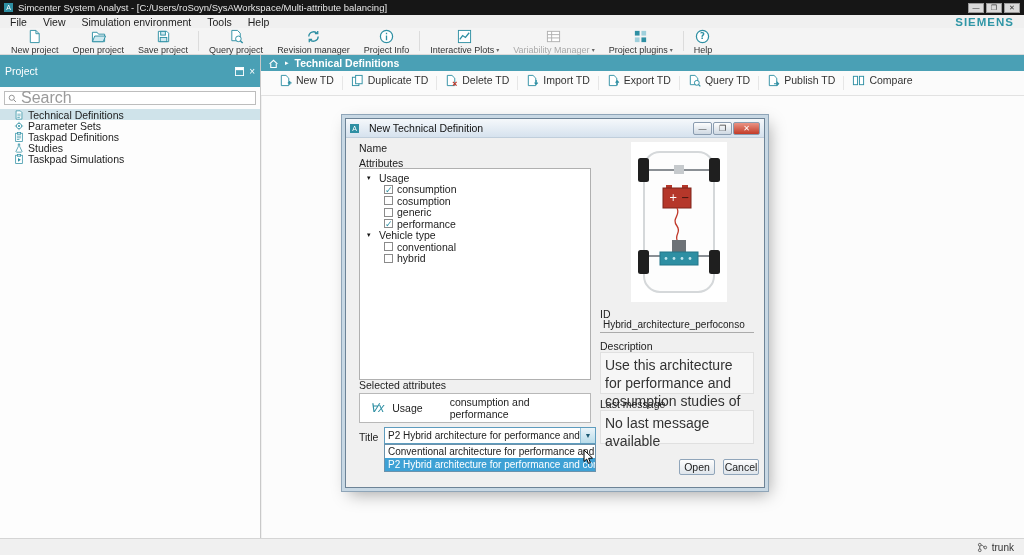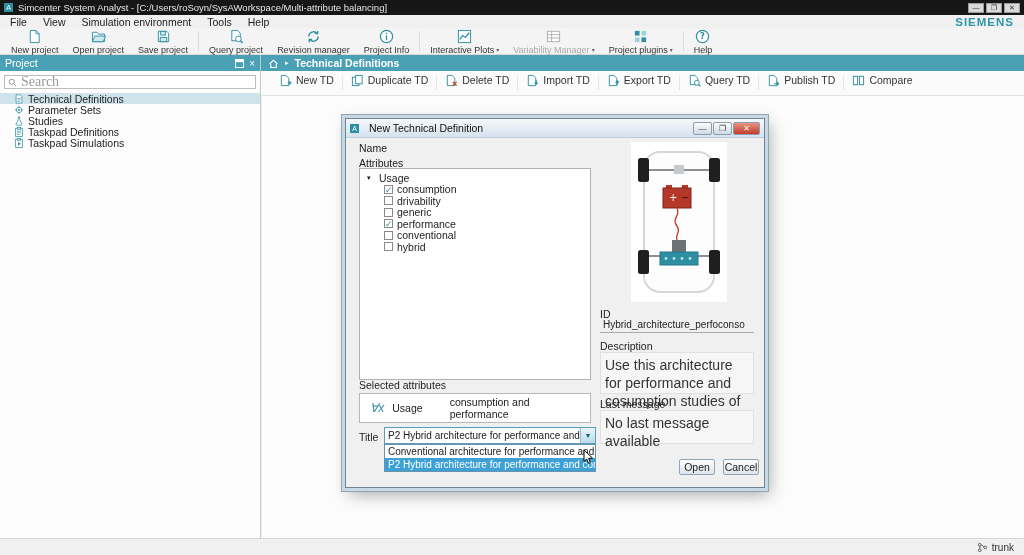--- a/index.html
+++ b/index.html
@@ -35,28 +35,28 @@
     justify-content:center; padding:1px 7px 0; gap:1px; font-size:9px; color:#333; }
   .tb-btn svg { width:15px; height:15px; }
   .tb-lblrow { display:flex; align-items:center; gap:2px; }
   .tb-caret { font-size:6px; color:#666; }
   .tb-btn.disabled { color:#a8a8a8; }
   .tb-sep { width:1px; background:#dcdcdc; margin:3px 3px; }
 
   
   .project-panel { position:absolute; left:0; top:55px; width:261px; bottom:17px;
     background:#fdfdfd; border-right:1px solid #c9c9c9; }
-  .panel-header { height:16px; background:#4aa0b5; color:#fff; display:flex;
+  .panel-header { height:32px; background:#4aa0b5; color:#fff; display:flex;
     align-items:center; padding:0 5px; font-size:10.5px; }
   .panel-header .ph-icons { margin-left:auto; display:flex; gap:5px; align-items:center; }
   .ph-ic { width:9px; height:9px; }
   .ph-x { color:#fff; font-size:10px; line-height:9px; }
   .search-box { margin:4px; height:14px; border:1px solid #bdbdbd; background:#fff;
     display:flex; align-items:center; padding:0 3px; gap:4px; }
-  .search-box .ph { color:#9a9a9a; font-size:14px;font-family:Liberation Serif, serif; }
+  .search-box .ph { color:#9a9a9a; font-size:16px; }
   .tree { margin-top:2px; }
   .tree-item { display:flex; align-items:center; gap:4px; height:11px;
     padding-left:14px; font-size:10.5px; color:#222; }
   .tree-item.selected { background:#cfe3ea; }
   .tree-item svg { width:10px; height:10px; flex:none; }
 
   
   .crumb-bar { position:absolute; left:261px; top:55px; right:0; height:16px;
     background:#4aa0b5; color:#fff; display:flex; align-items:center; gap:6px;
     padding:0 7px; font-size:10.5px; }
@@ -318,31 +318,31 @@
     <div class="tree-item">
       <svg viewBox="0 0 12 12">
           <circle cx="6" cy="6" r="3.2" fill="#fff" stroke="#2e8fa3" stroke-width="0.9"></circle>
           <circle cx="6" cy="6" r="1.2" fill="#2e8fa3"></circle>
           <path d="M6 1v2M6 9v2M1 6h2M9 6h2" stroke="#2e8fa3" stroke-width="0.9"></path>
         </svg>
       <span>Parameter Sets</span>
     </div>
     <div class="tree-item">
       <svg viewBox="0 0 12 12">
-          <path d="M4.7 1.2h2.6M5.2 1.2v3L2.5 9.8a0.8 0.8 0 0 0 0.7 1.2h5.6a0.8 0.8 0 0 0 0.7-1.2L6.8 4.2v-3" fill="#fff" stroke="#2e8fa3" stroke-width="0.9"></path>
-        </svg>
-      <span>Studies</span>
-    </div>
-    <div class="tree-item">
-      <svg viewBox="0 0 12 12">
           <rect x="2" y="1.5" width="8" height="10" fill="#fff" stroke="#2e8fa3" stroke-width="0.9"></rect>
           <rect x="4" y="0.7" width="4" height="2" fill="#cfe9f0" stroke="#2e8fa3" stroke-width="0.8"></rect>
           <path d="M3.5 5h5M3.5 7h5M3.5 9h3" stroke="#2e8fa3" stroke-width="0.8"></path>
         </svg>
       <span>Taskpad Definitions</span>
+    </div>
+    <div class="tree-item">
+      <svg viewBox="0 0 12 12">
+          <path d="M4.7 1.2h2.6M5.2 1.2v3L2.5 9.8a0.8 0.8 0 0 0 0.7 1.2h5.6a0.8 0.8 0 0 0 0.7-1.2L6.8 4.2v-3" fill="#fff" stroke="#2e8fa3" stroke-width="0.9"></path>
+        </svg>
+      <span>Studies</span>
     </div>
     <div class="tree-item">
       <svg viewBox="0 0 12 12">
           <rect x="2" y="1.5" width="8" height="10" fill="#fff" stroke="#2e8fa3" stroke-width="0.9"></rect>
           <rect x="4" y="0.7" width="4" height="2" fill="#cfe9f0" stroke="#2e8fa3" stroke-width="0.8"></rect>
           <path d="M4.8 4.8l3.4 2.2-3.4 2.2z" fill="#2e8fa3"></path>
         </svg>
       <span>Taskpad Simulations</span>
     </div>
   </div>
@@ -447,29 +447,33 @@
       <div class="t-row group">
         <span class="tw">▾</span>
         <span>Usage</span>
       </div>
       <div class="t-row child">
         <span class="cb checked">✓</span>
         <span>consumption</span>
       </div>
       <div class="t-row child">
         <span class="cb">✓</span>
-        <span>drivability</span>
+        <span>cosumption</span>
       </div>
       <div class="t-row child">
         <span class="cb">✓</span>
         <span>generic</span>
       </div>
       <div class="t-row child">
         <span class="cb checked">✓</span>
         <span>performance</span>
+      </div>
+      <div class="t-row group">
+        <span class="tw">▾</span>
+        <span>Vehicle type</span>
       </div>
       <div class="t-row child">
         <span class="cb">✓</span>
         <span>conventional</span>
       </div>
       <div class="t-row child">
         <span class="cb">✓</span>
         <span>hybrid</span>
       </div>
     </div>

